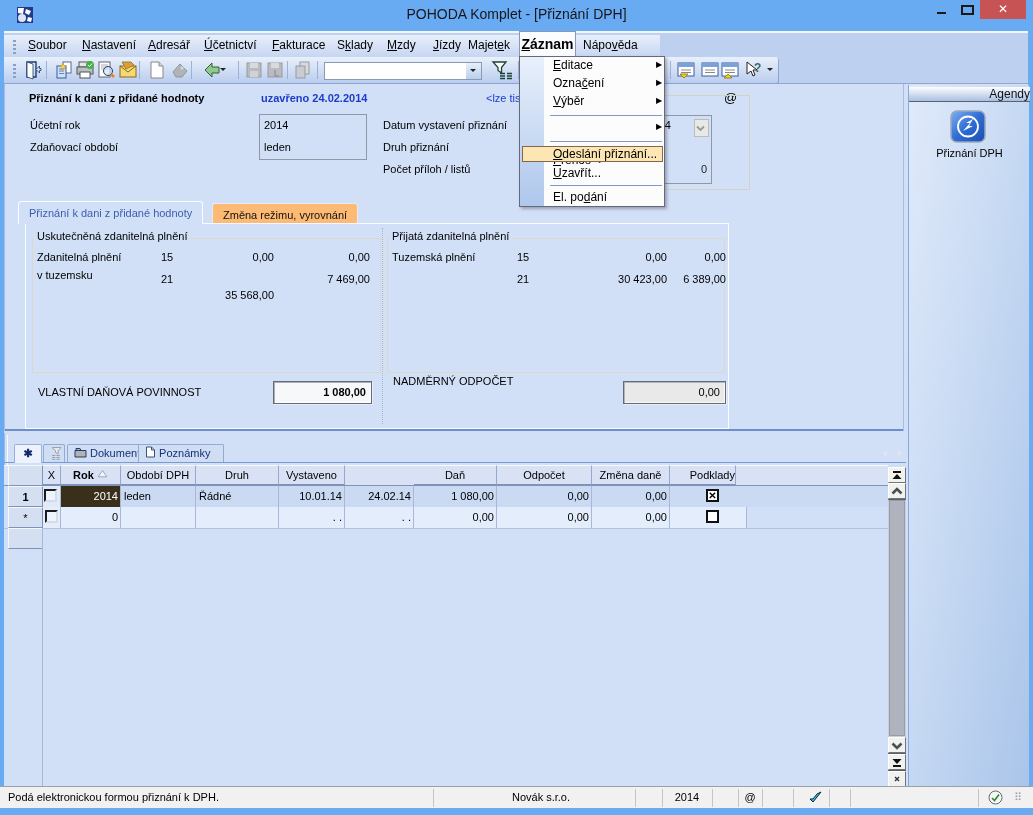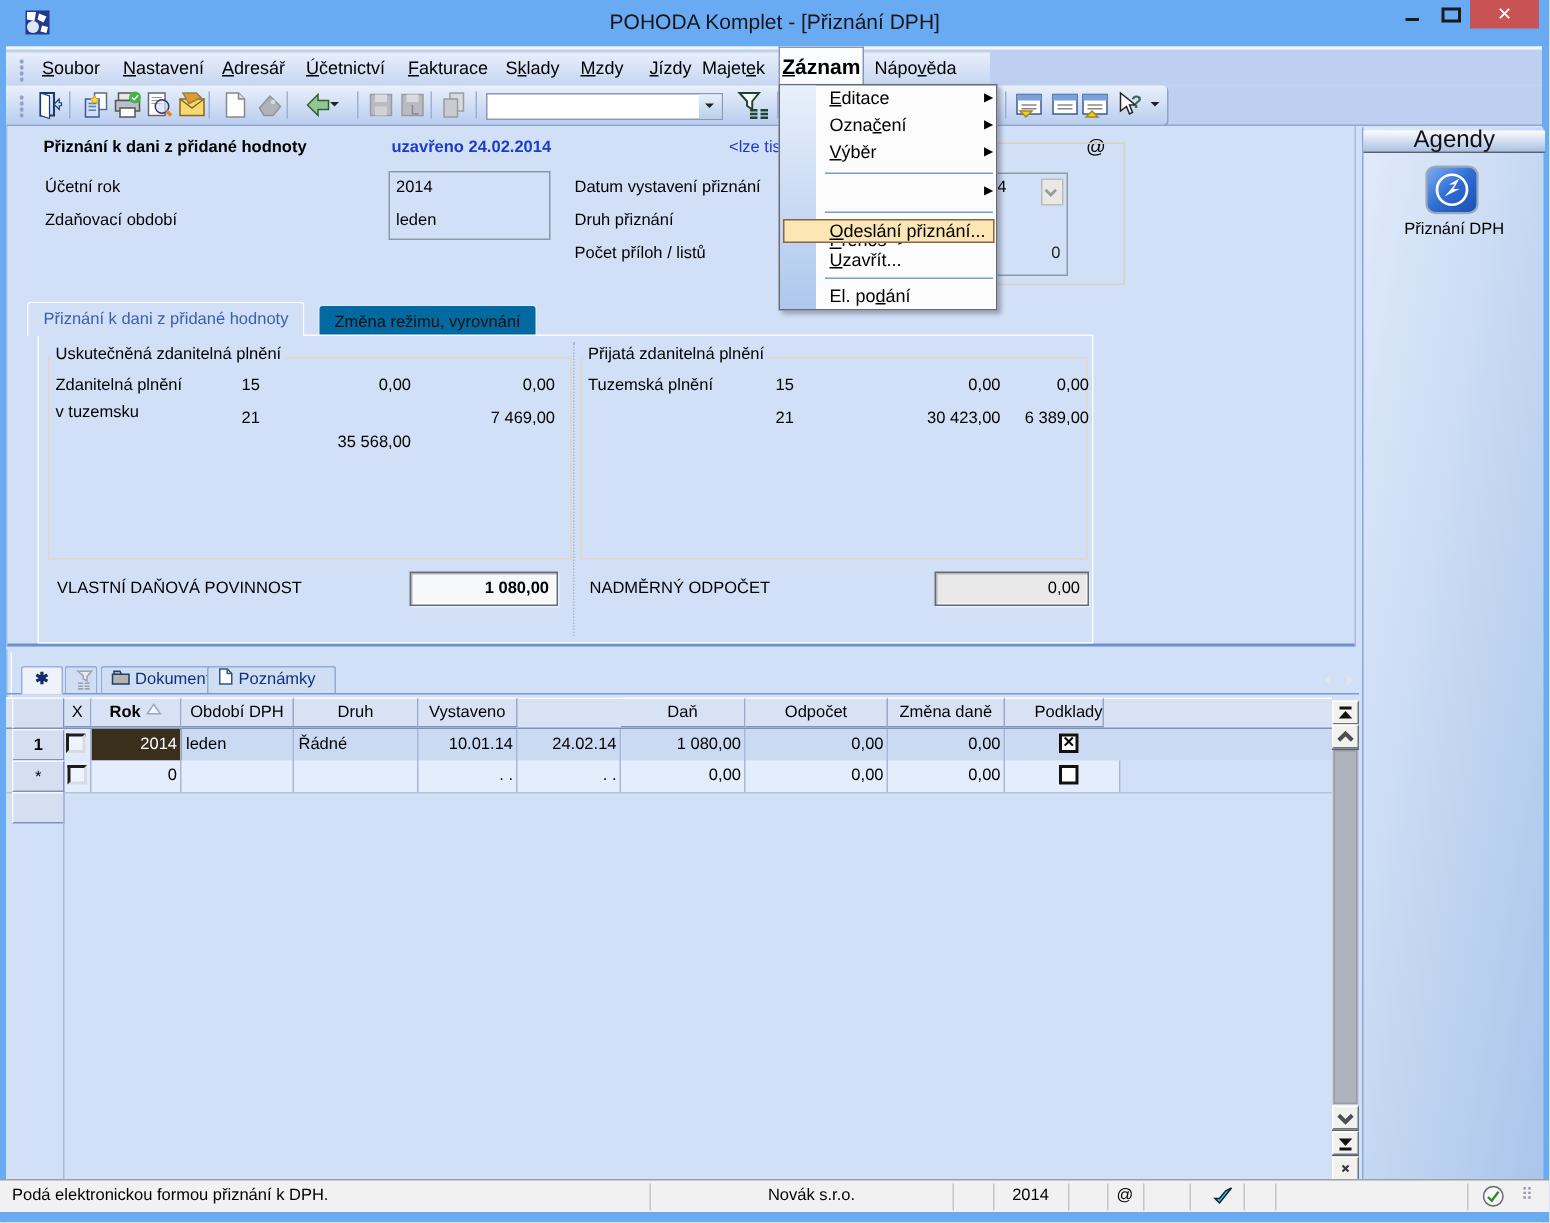--- a/index.html
+++ b/index.html
@@ -40,21 +40,21 @@
 
 #gridtabs{left:4px;top:443px;width:884px;height:20px;}
 .gtab{position:absolute;top:1px;height:18px;line-height:17px;border:1px solid #92aad4;border-bottom:none;border-radius:2px 2px 0 0;background:#d0def4;padding:0 6px;color:#14307a;}
 #grid{left:4px;top:465px;width:884px;height:323px;background:#d2e0f7;}
 .hcell{position:absolute;top:0;height:20px;line-height:19px;background:#d8e2f4;border-right:1px solid #96a8cc;border-bottom:1px solid #8092b8;border-top:1px solid #f8fafd;text-align:center;}
 .cell{position:absolute;height:21px;line-height:20px;padding:0 3px;white-space:nowrap;overflow:hidden;}
 .cb{position:absolute;width:13px;height:13px;background:#eef4fd;border-style:solid;border-width:2px;border-color:#1c1c1c #d8dce2 #d8dce2 #1c1c1c;top:3px;}
 .rownum{position:absolute;left:4px;width:35px;background:#d4dff2;border:1px solid;border-color:#f4f8fd #8092b8 #8092b8 #f4f8fd;text-align:center;height:21px;line-height:20px;}
 
 #sidebar{left:908px;top:85px;width:121px;height:703px;border-left:1px solid #84a8e0;background:linear-gradient(100deg,#e0eafa 0%,#cbdcf4 40%,#aac5ea 100%);}
-#sbhead{left:0;top:2px;width:121px;height:15px;background:linear-gradient(#fdfdfe,#a8c0e2);border-bottom:1px solid #5a6270;text-align:center;line-height:14px;color:#101018;font-size:16px;}
+#sbhead{left:0;top:2px;width:121px;height:15px;background:linear-gradient(#fdfdfe,#a8c0e2);border-bottom:1px solid #5a6270;text-align:right;line-height:14px;color:#101018;font-size:12px;}
 
 #vscroll{left:888px;top:467px;width:18px;height:321px;background:#c9cedb;}
 .sbtn{position:absolute;left:0;width:18px;height:16px;background:#f1f1ee;border:1px solid;border-color:#ffffff #6e757c #6e757c #ffffff;box-shadow:0 1px 0 #5a6066;}
 
 #status{left:0;top:786px;width:1033px;height:22px;background:#f1f1f1;border-top:1px solid #9aa0a8;line-height:21px;}
 .ssep{position:absolute;top:2px;width:1px;height:18px;background:#c2c6cc;}
 
 #zbtn{left:519px;top:31px;width:57px;height:25px;background:#fbfcfe;border:1px solid #8896b8;border-bottom:none;font-size:14px;font-weight:bold;text-align:center;line-height:24px;}
 #dmenu{left:519px;top:56px;width:146px;height:151px;background:#fcfcfc;border:1px solid #666a78;box-shadow:2px 2px 3px rgba(40,40,60,.35);}
 #dstrip{left:0;top:0;width:24px;height:149px;background:linear-gradient(#e8f0fb,#aec7ec);}
@@ -219,21 +219,21 @@
       <div class="lbl" style="left:0;top:3px;width:66px;text-align:right;">24.02.2014</div>
       <div id="combo2">
           <svg width="11" height="8" viewBox="0 0 11 8" style="margin-top:5px;">
             <path d="M2 1.5 L5.5 5 L9 1.5" stroke="#9a9a98" stroke-width="1.8" fill="none"></path>
           </svg>
         </div>
       <div class="lbl" style="left:0;top:47px;width:102px;text-align:right;color:#222;">0</div>
     </div>
 
     <div class="ftab abs" style="left:14px;background:#d2e0f7;color:#3a5fae;z-index:2;">Přiznání k dani z přidané hodnoty</div>
-    <div class="ftab abs" style="left:208px;top:119px;height:21px;background:#0369a1;border-color:#e2ebf8;color:#111;">Změna režimu, vyrovnání</div>
+    <div class="ftab abs" style="left:208px;top:119px;height:21px;background:#fdba74;border-color:#e2ebf8;color:#111;">Změna režimu, vyrovnání</div>
     <div id="panel" class="abs">
       <div class="abs" style="left:356px;top:4px;height:196px;border-left:1px dotted #aab6d2;"></div>
       <div class="abs" style="left:6px;top:14px;width:349px;height:135px;border:1px solid #dcd8ca;"></div>
       <div class="abs" style="left:361px;top:14px;width:338px;height:135px;border:1px solid #dcd8ca;"></div>
       <div class="lbl" style="left:8px;top:6px;background:#d2e0f7;padding:0 3px;">Uskutečněná zdanitelná plnění</div>
       <div class="lbl" style="left:363px;top:6px;background:#d2e0f7;padding:0 3px;">Přijatá zdanitelná plnění</div>
       <div class="lbl" style="left:11px;top:27px;">Zdanitelná plnění</div>
       <div class="lbl" style="left:11px;top:45px;">v tuzemsku</div>
       <div class="lbl" style="left:135px;top:27px;">15</div>
       <div class="lbl" style="left:135px;top:49px;">21</div>
@@ -243,21 +243,21 @@
       <div class="lbl num" style="left:268px;top:49px;width:76px;">7 469,00</div>
       <div class="lbl" style="left:366px;top:27px;">Tuzemská plnění</div>
       <div class="lbl" style="left:491px;top:27px;">15</div>
       <div class="lbl" style="left:491px;top:49px;">21</div>
       <div class="lbl num" style="left:565px;top:27px;width:76px;">0,00</div>
       <div class="lbl num" style="left:565px;top:49px;width:76px;">30 423,00</div>
       <div class="lbl num" style="left:624px;top:27px;width:76px;">0,00</div>
       <div class="lbl num" style="left:624px;top:49px;width:76px;">6 389,00</div>
       <div class="lbl" style="left:12px;top:162px;">VLASTNÍ DAŇOVÁ POVINNOST</div>
       <div id="vbox1" class="abs">1 080,00</div>
-      <div class="lbl" style="left:367px;top:162px;">NADMĚRNÝ ODPOČET</div>
+      <div class="lbl" style="left:367px;top:151px;">NADMĚRNÝ ODPOČET</div>
       <div id="vbox2" class="abs">0,00</div>
     </div>
   </div>
 
   <div class="abs" style="left:4px;top:433px;width:1px;height:353px;background:#a4b8da;"></div>
     <div class="abs" style="left:7px;top:435px;width:1px;height:350px;background:#f6fafe;"></div>
     <div class="abs" style="left:5px;top:785px;width:901px;height:1px;background:#fafcff;"></div>
     <div id="gridtabs" class="abs">
       <div class="abs" style="left:0;top:19px;width:902px;height:1px;background:#7a9ad0;"></div>
     <div class="gtab" style="left:10px;width:28px;height:19px;background:#eef3fb;border-color:#9ab0d8;text-align:center;color:#112a6a;font-weight:bold;">✱</div>

